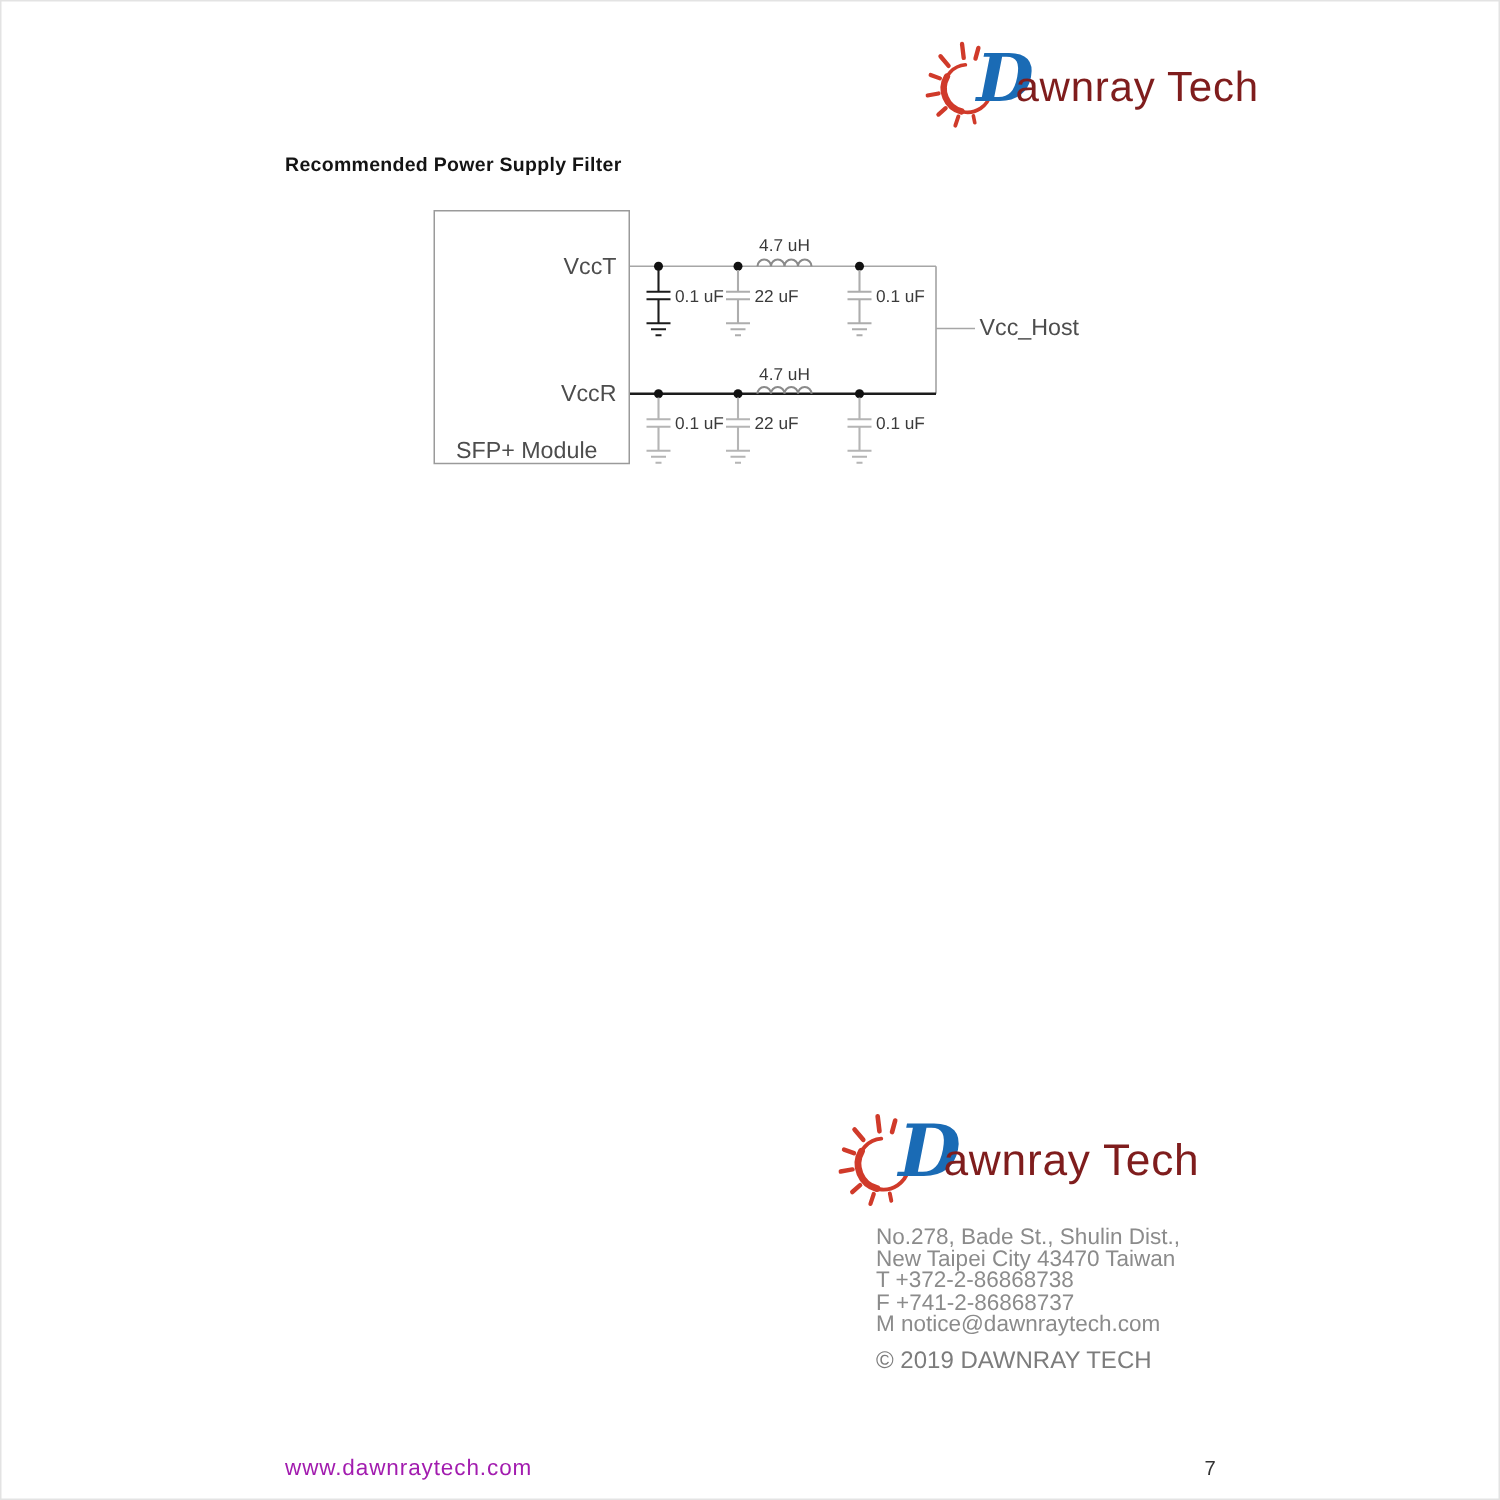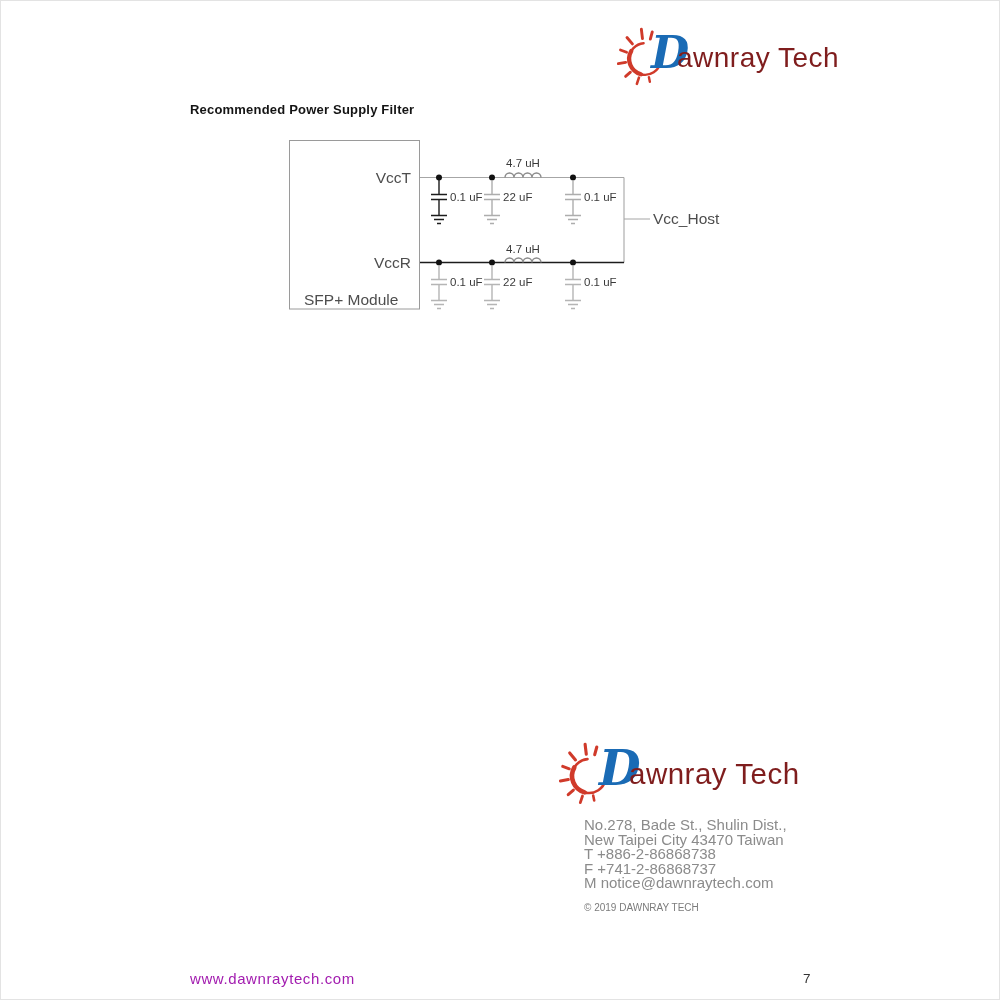--- a/index.html
+++ b/index.html
@@ -14,21 +14,21 @@
   
   .brand-d {
     font-family:"DejaVu Serif", serif; font-style:italic; font-weight:bold;
     color:#1a6bb5; line-height:1.17;
   }
   .brand-rest {
     font-weight:normal; color:#7f1d1d; letter-spacing:.5px; line-height:1.15;
   }
   
   .contact-block div { font-size:15px; color:#8b8b8b; line-height:14.6px; }
-  .legal-block div { font-size:10px; color:#7c7c7c; line-height:15.6px; }
+  .legal-block div { font-size:16px; color:#7c7c7c; line-height:15.6px; }
   .footer-site { font-size:15px; color:#a21caf; letter-spacing:.6px; }
   .footer-page { font-size:13.5px; color:#333; }
   svg text { font-family:"Liberation Sans", sans-serif; }
   .lbl-big { font-size:15.5px; fill:#4d4d4d; }
   .lbl-val { font-size:11.5px; fill:#3a3a3a; }
 </style>
 </head>
 <body>
 
 <div class="page">
@@ -128,21 +128,21 @@
         <path d="M34.2 65.6 L35.2 70.5" stroke-width="2.6"></path>
       </g>
     </svg>
     <span class="abs brand-d" style="left:40px; top:10px; font-size:48px;">D</span>
     <span class="abs brand-rest" style="left:70px; top:27px; font-size:29.5px;">awnray Tech</span>
   </div>
 
   <div class="abs contact-block" style="left:583px; top:817px;">
     <div>No.278, Bade St., Shulin Dist.,</div>
     <div>New Taipei City 43470 Taiwan</div>
-    <div>T +886-2-86868738</div>
+    <div>T +372-2-86868738</div>
     <div>F +741-2-86868737</div>
     <div>M notice@dawnraytech.com</div>
   </div>
 
   <div class="abs legal-block" style="left:583px; top:899px;">
     <div>© 2019 DAWNRAY TECH</div>
   </div>
 
   <div class="abs footer-site" style="left:189px; top:969px;">www.dawnraytech.com</div>
   <div class="abs footer-page" style="left:802px; top:970px;">7</div>

